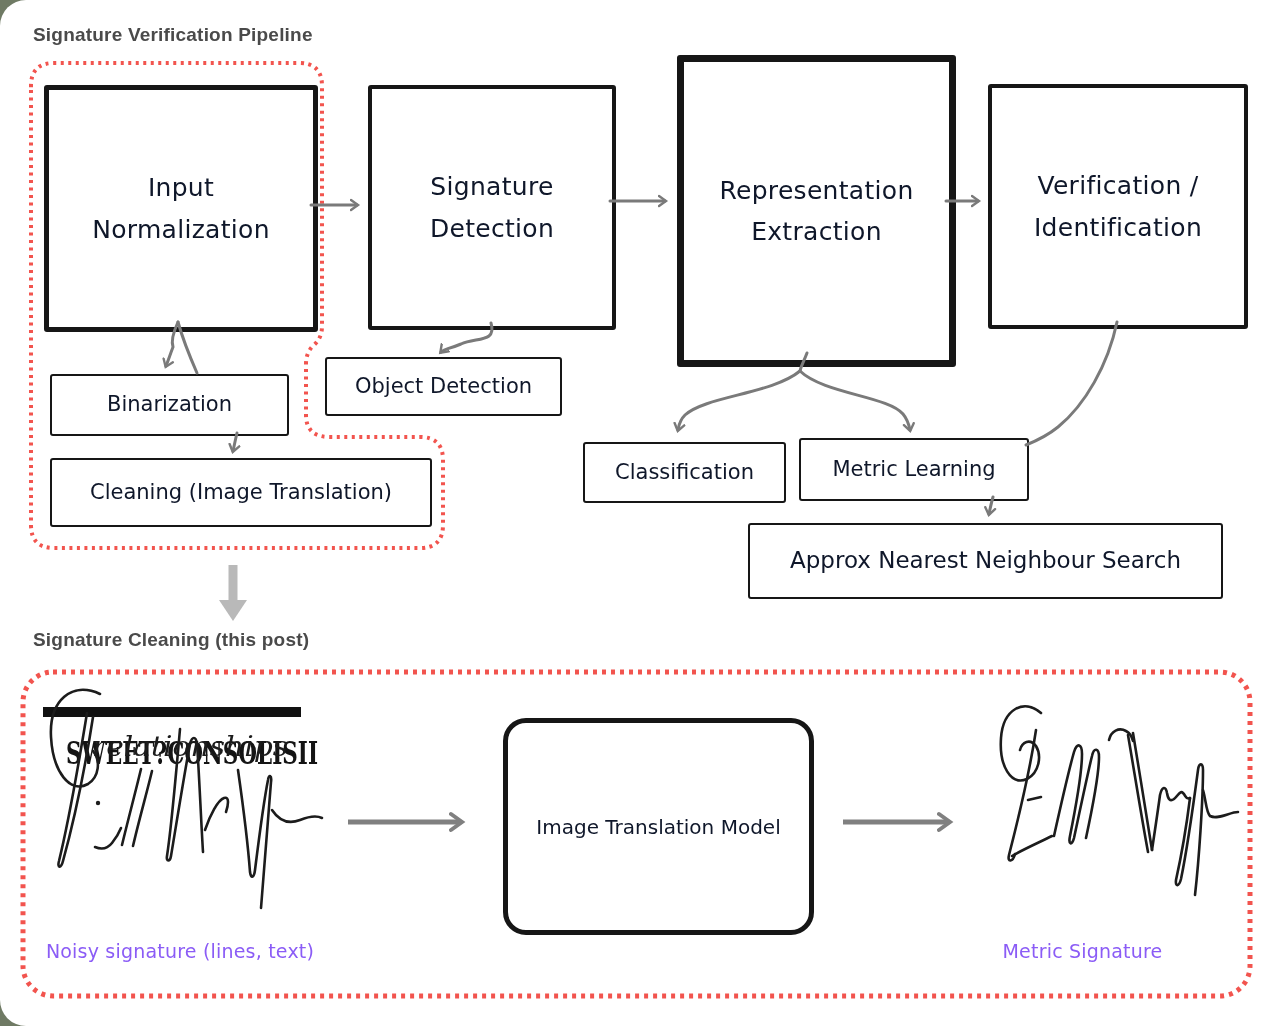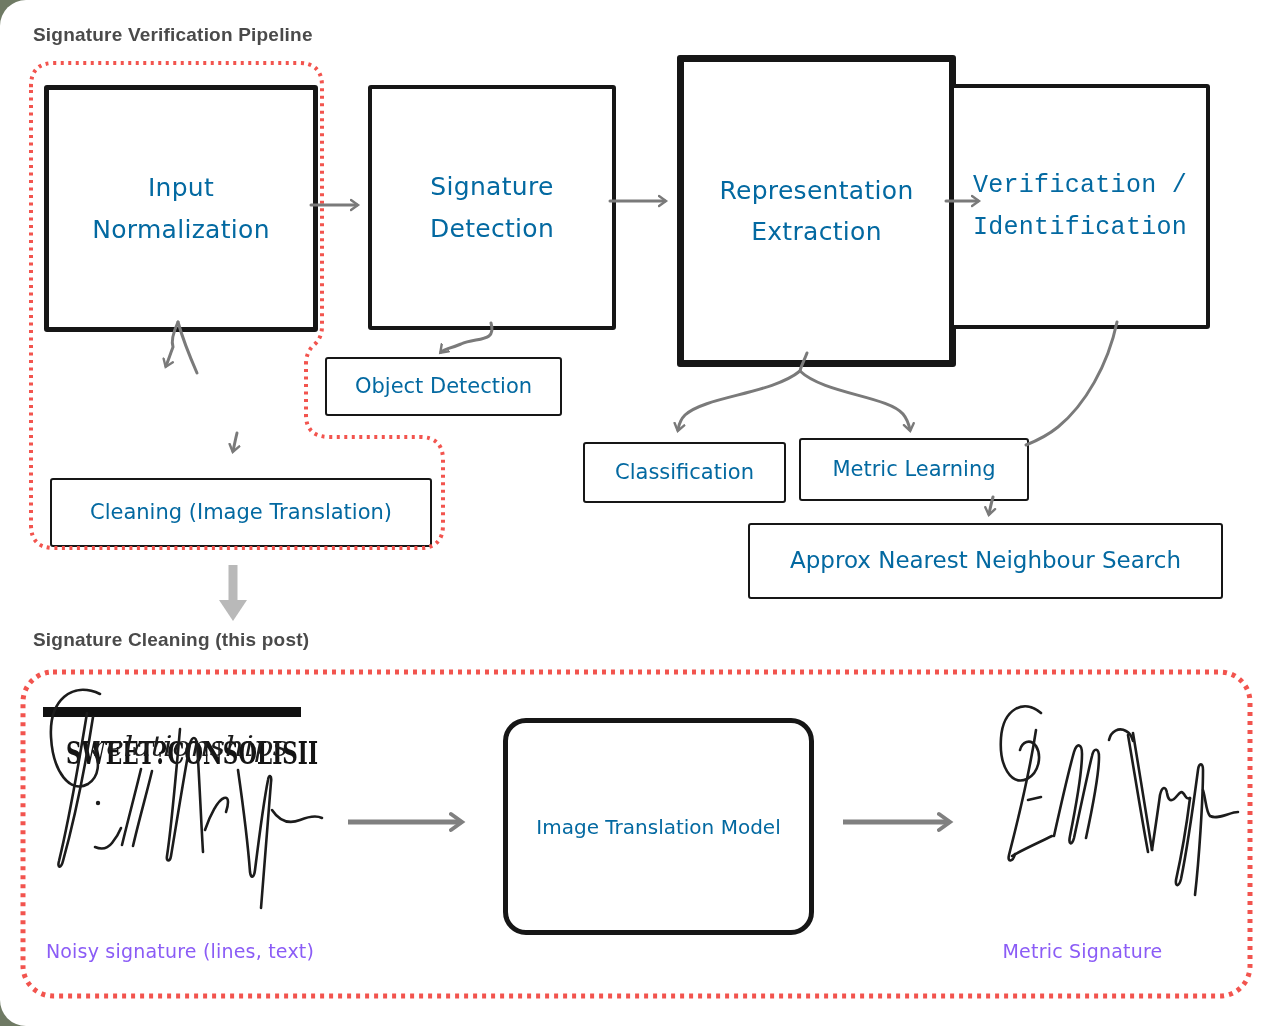--- a/index.html
+++ b/index.html
@@ -13,21 +13,21 @@
     background:#ffffff;border-radius:26px;overflow:hidden;padding-left:44px;
   }
   .sec-title{
     position:absolute;
     font-family:"Liberation Sans",sans-serif;
     font-weight:bold;font-size:19px;color:#4a4a4a;letter-spacing:.2px;
   }
   .box{
     position:absolute;background:#fff;border-style:solid;border-color:#161616;
     display:flex;align-items:center;justify-content:center;text-align:center;
-    white-space:pre-line;color:#0369a1;border-radius:3px;
+    white-space:pre-line;color:#0f172a;border-radius:3px;
     font-family:"DejaVu Sans",sans-serif;
   }
   .big{font-size:25px;line-height:1.65;letter-spacing:.3px;}
   .small{font-size:21px;line-height:1.3;}
   .caption{
     position:absolute;color:#8b5cf6;font-size:19px;text-align:center;
     font-family:"DejaVu Sans",sans-serif;letter-spacing:.2px;
   }
   #overlay{position:absolute;left:0;top:0;pointer-events:none;}
 </style>
@@ -38,25 +38,26 @@
 
   <div class="sec-title" style="left:33px;top:24px;">Signature Verification Pipeline</div>
   <div class="sec-title" style="left:33px;top:629px;">Signature Cleaning (this post)</div>
 
   <div class="box big" style="left:44px;top:85px;width:264px;height:237px;border-width:5px;">Input
 Normalization</div>
   <div class="box big" style="left:677px;top:55px;width:265px;height:298px;border-width:7px;">Representation
 Extraction</div>
   <div class="box big" style="left:368px;top:85px;width:240px;height:237px;border-width:4px;">Signature
 Detection</div>
-  <div class="box big" style="left:950px;top:84px;width:252px;height:237px;border-width:4px;font-family:Liberation Mono, monospace;">Verification /
+  <div class="box big" style="left:988px;top:84px;width:252px;height:237px;border-width:4px;">Verification /
 Identification</div>
 
+  <div class="box small" style="left:50px;top:374px;width:235px;height:58px;border-width:2px;">Binarization</div>
   <div class="box small" style="left:325px;top:357px;width:233px;height:55px;border-width:2px;">Object Detection</div>
-  <div class="box small" style="left:50px;top:458px;width:378px;height:65px;border-width:2px;margin-top:20px;">Cleaning (Image Translation)</div>
+  <div class="box small" style="left:50px;top:458px;width:378px;height:65px;border-width:2px;">Cleaning (Image Translation)</div>
   <div class="box small" style="left:799px;top:438px;width:226px;height:59px;border-width:2px;">Metric Learning</div>
   <div class="box small" style="left:583px;top:442px;width:199px;height:57px;border-width:2px;">Classification</div>
   <div class="box small" style="left:748px;top:523px;width:471px;height:72px;border-width:2px;font-size:23px;">Approx Nearest Neighbour Search</div>
 
   <div class="box" style="left:503px;top:718px;width:301px;height:207px;border-width:5px;font-size:20px;border-radius:23px;">Image Translation Model</div>
 
   <div class="caption" style="left:40px;top:940px;width:280px;">Noisy signature (lines, text)</div>
   <div class="caption" style="left:960px;top:940px;width:245px;">Metric Signature</div>
 
   <svg id="overlay" width="1280" height="1026" viewBox="0 0 1280 1026">

